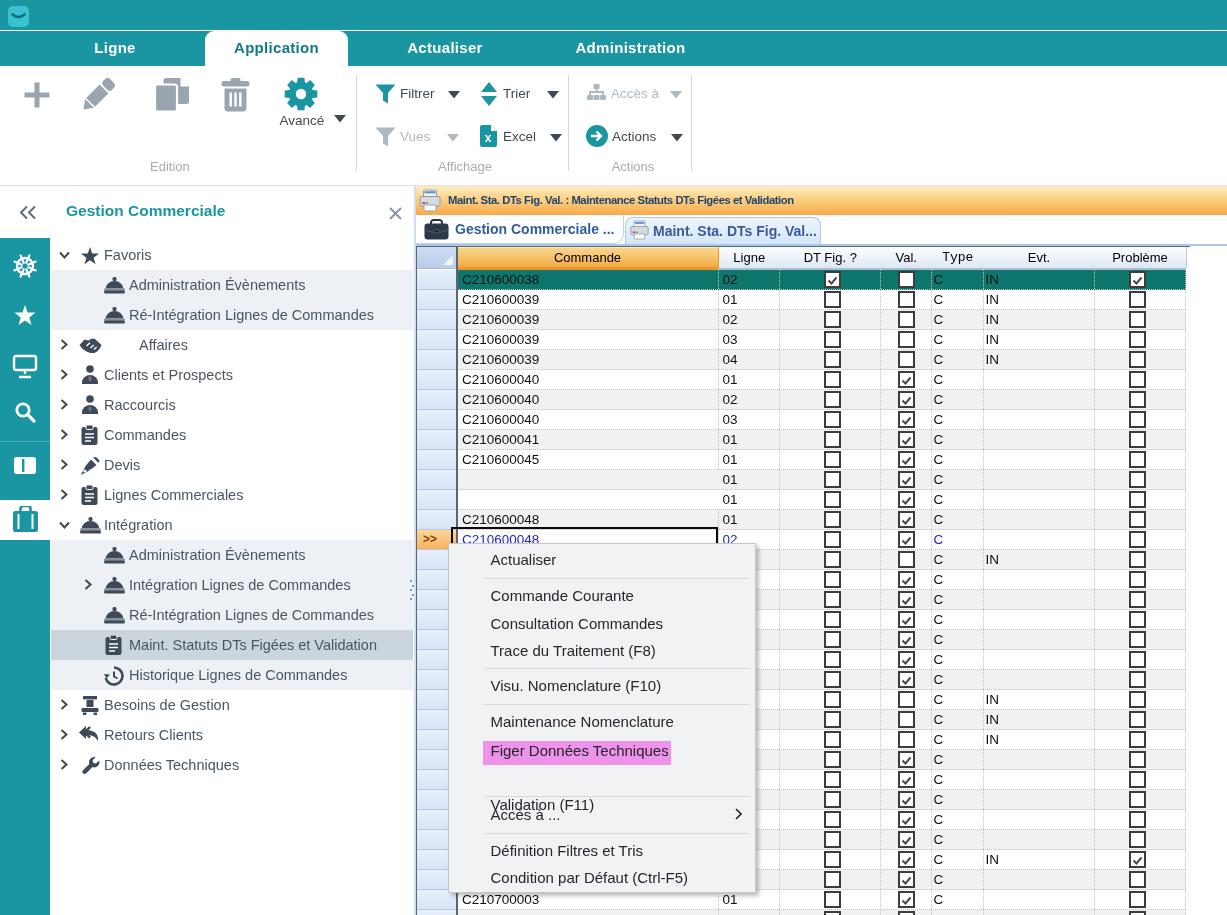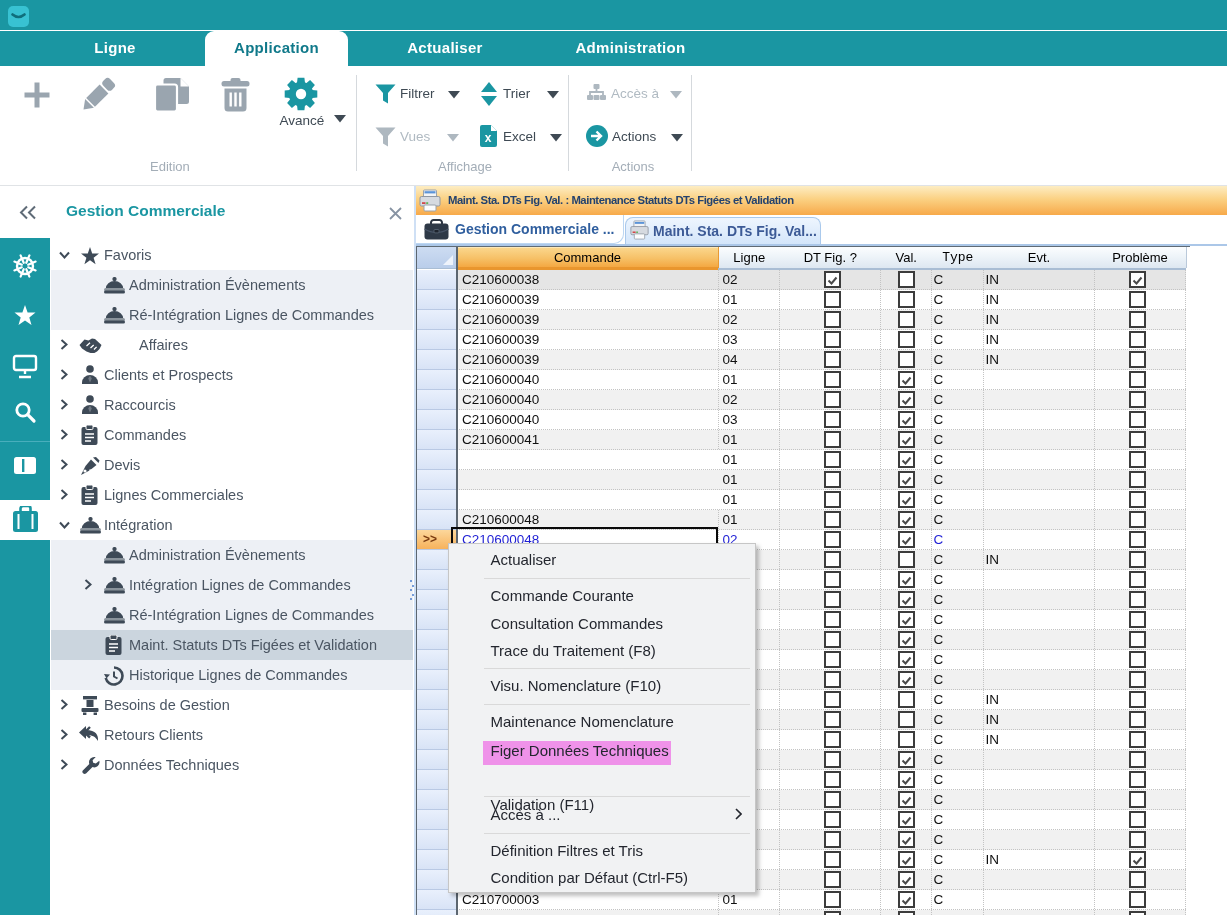--- a/index.html
+++ b/index.html
@@ -367,21 +367,21 @@
 <div class="abs" style="left:457px;top:247px;width:261px;height:21px;background:linear-gradient(#fbd88f,#f6c066 55%,#f4a53e);border-right:1px solid #e99a33;box-shadow:inset 0 1px 0 #fde8b8;font-size:13px;color:#000;text-align:center;line-height:21px;">Commande</div>
 <div class="abs hdrcell" style="left:718.5px;width:61.5px;">Ligne</div>
 <div class="abs hdrcell" style="left:780px;width:100.5px;">DT Fig. ?</div>
 <div class="abs hdrcell" style="left:880.5px;width:51.5px;">Val.</div>
 <div class="abs hdrcell" style="left:932px;width:51.5px;font-family:Liberation Mono, monospace;">Type</div>
 <div class="abs hdrcell" style="left:983.5px;width:111px;">Evt.</div>
 <div class="abs hdrcell" style="left:1094.5px;width:91px;">Problème</div>
 <div class="abs" style="left:457px;top:268px;width:728.5px;height:1.5px;background:#a9bdd4;"></div>
 <div class="abs" style="left:457px;top:267px;width:261px;height:2.5px;background:#e9962e;"></div>
 <div class="abs rowh" style="top:269.5px;"></div>
-<div class="abs grow" style="top:269.5px;background:#e5e5e5;text-decoration:underline;">
+<div class="abs grow" style="top:269.5px;background:#0f766e;text-decoration:underline;">
     <div class="cell" style="left:0px;width:261.5px;padding-left:5px;color:#101010;background:transparent">C210600038</div>
     <div class="cell" style="left:261.5px;width:61.5px;padding-left:4px;color:#101010">02</div>
     <div class="cell" style="left:323px;width:100.5px;">
       <span class="cb" style="left:43.5px;"><svg width="13" height="13" viewBox="0 0 13 13">
           <path d="M2.5 6.5l3 3 5-6" stroke="#4a4a4a" stroke-width="2" fill="none"></path>
         </svg></span>
     </div>
     <div class="cell" style="left:423.5px;width:51.5px;">
       <span class="cb" style="left:17.5px;"></span>
     </div>
@@ -524,20 +524,21 @@
         </svg></span>
     </div>
     <div class="cell" style="left:475px;width:51.5px;padding-left:1.5px;color:#101010">C</div>
     <div class="cell" style="left:526.5px;width:111px;padding-left:2px;"></div>
     <div class="cell" style="left:637.5px;width:91px;">
       <span class="cb" style="left:34.5px;"></span>
     </div>
   </div>
 <div class="abs rowh" style="top:449.5px;"></div>
 <div class="abs grow" style="top:449.5px;background:#ffffff;">
+    <div class="cell" style="left:0px;width:261.5px;padding-left:5px;color:#101010;background:transparent">C210600045</div>
     <div class="cell" style="left:261.5px;width:61.5px;padding-left:4px;color:#101010">01</div>
     <div class="cell" style="left:323px;width:100.5px;">
       <span class="cb" style="left:43.5px;"></span>
     </div>
     <div class="cell" style="left:423.5px;width:51.5px;">
       <span class="cb" style="left:17.5px;"><svg width="13" height="13" viewBox="0 0 13 13">
           <path d="M2.5 6.5l3 3 5-6" stroke="#4a4a4a" stroke-width="2" fill="none"></path>
         </svg></span>
     </div>
     <div class="cell" style="left:475px;width:51.5px;padding-left:1.5px;color:#101010">C</div>

